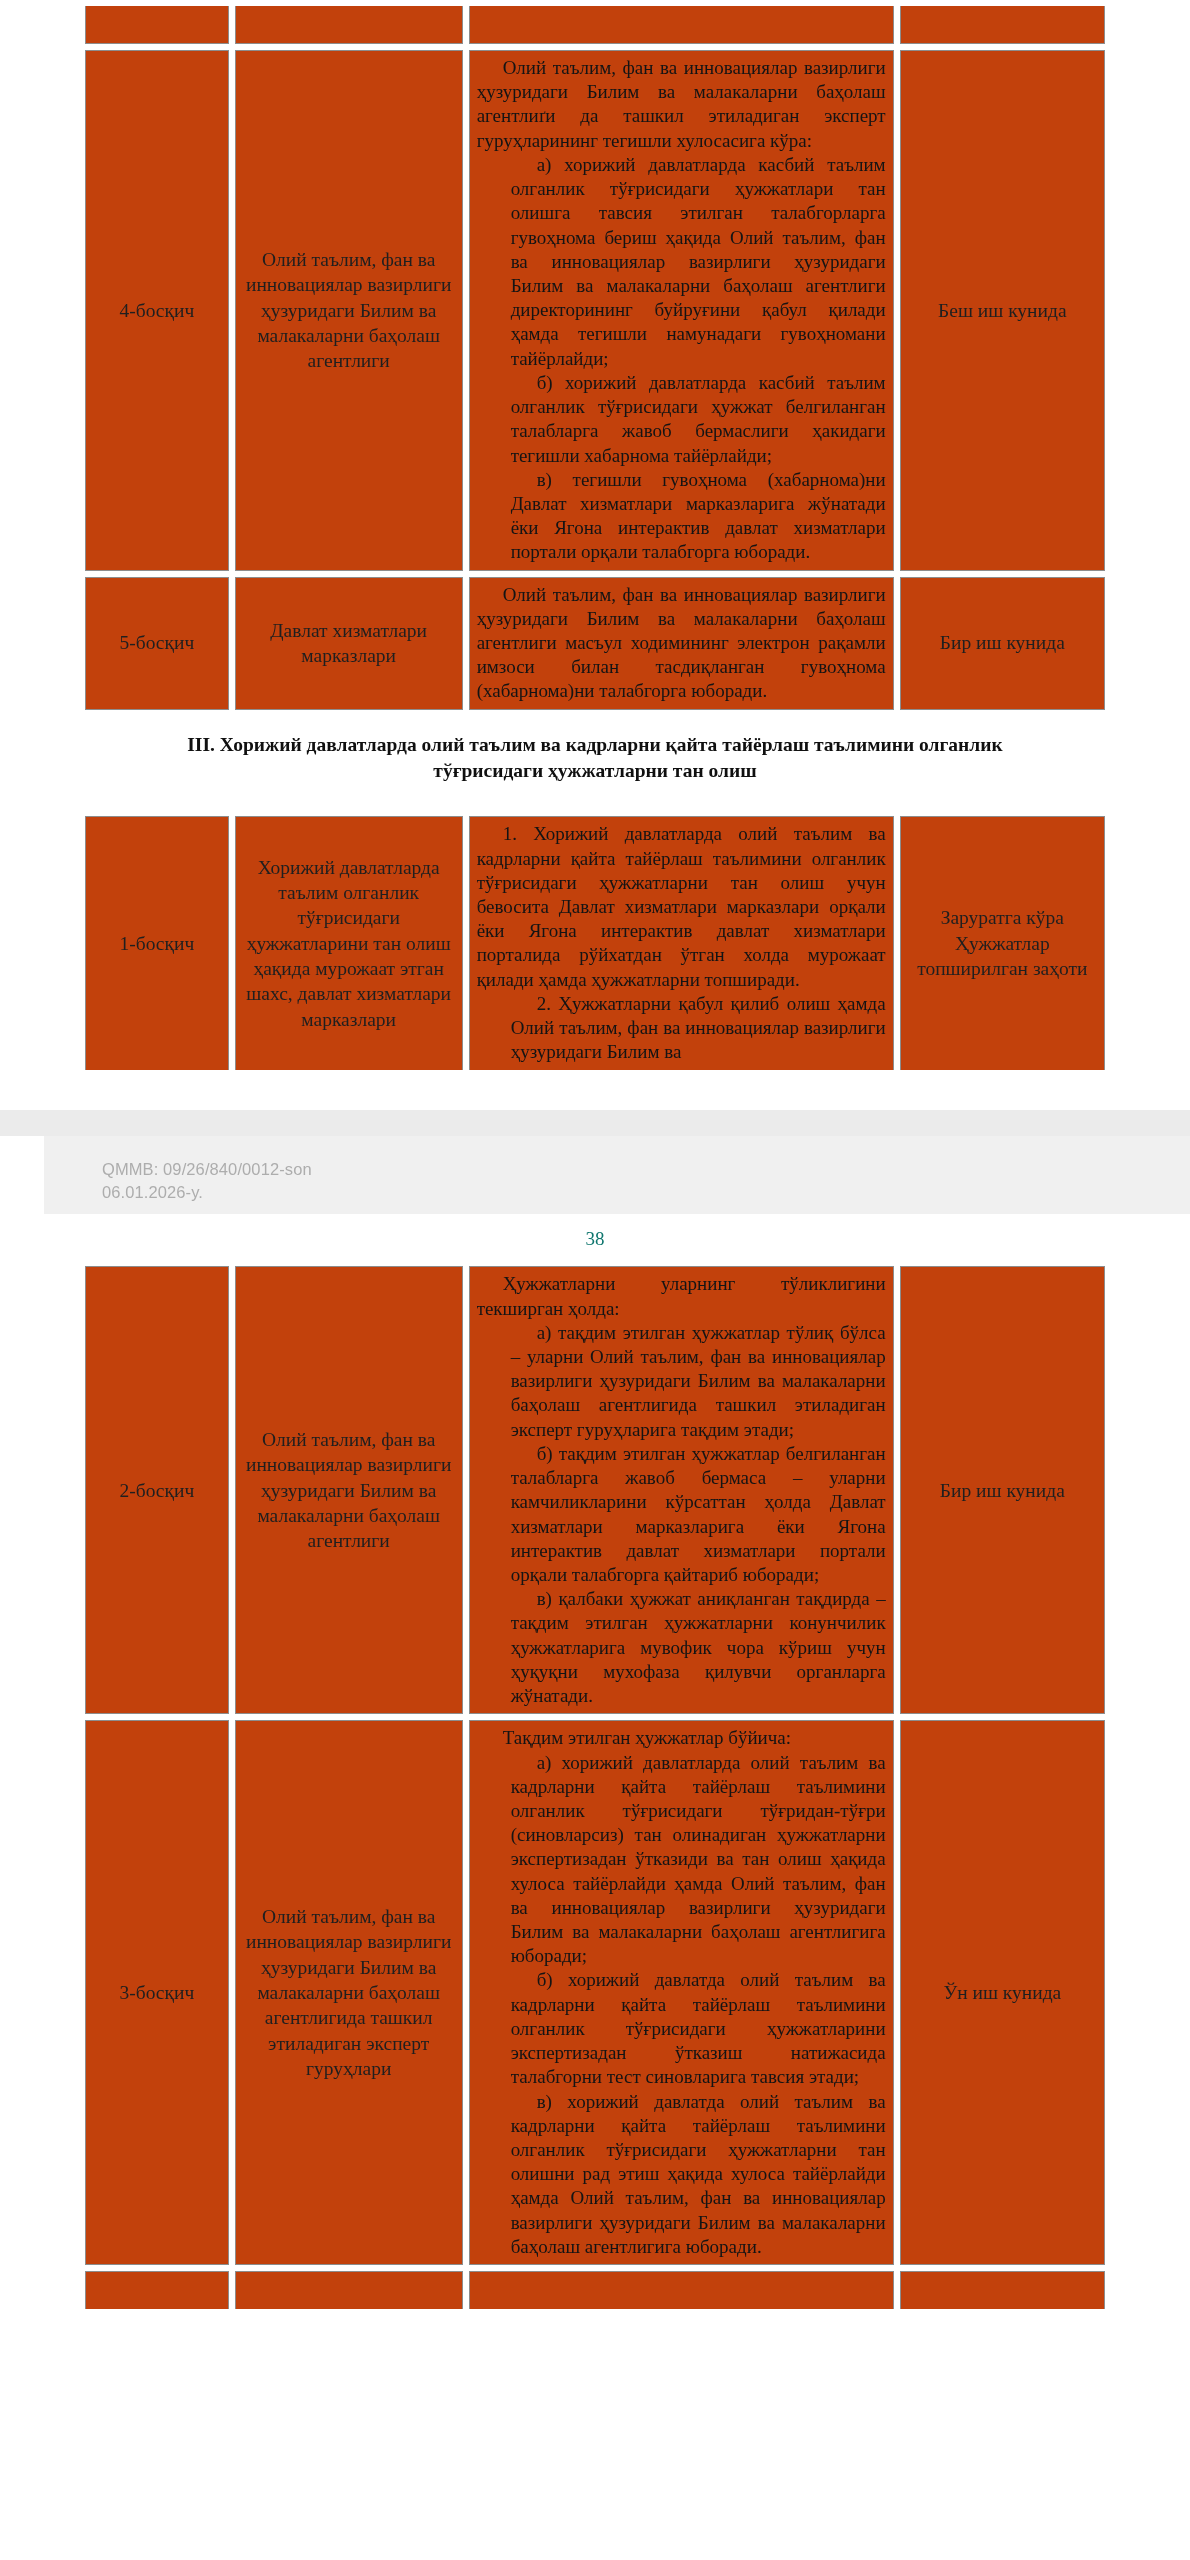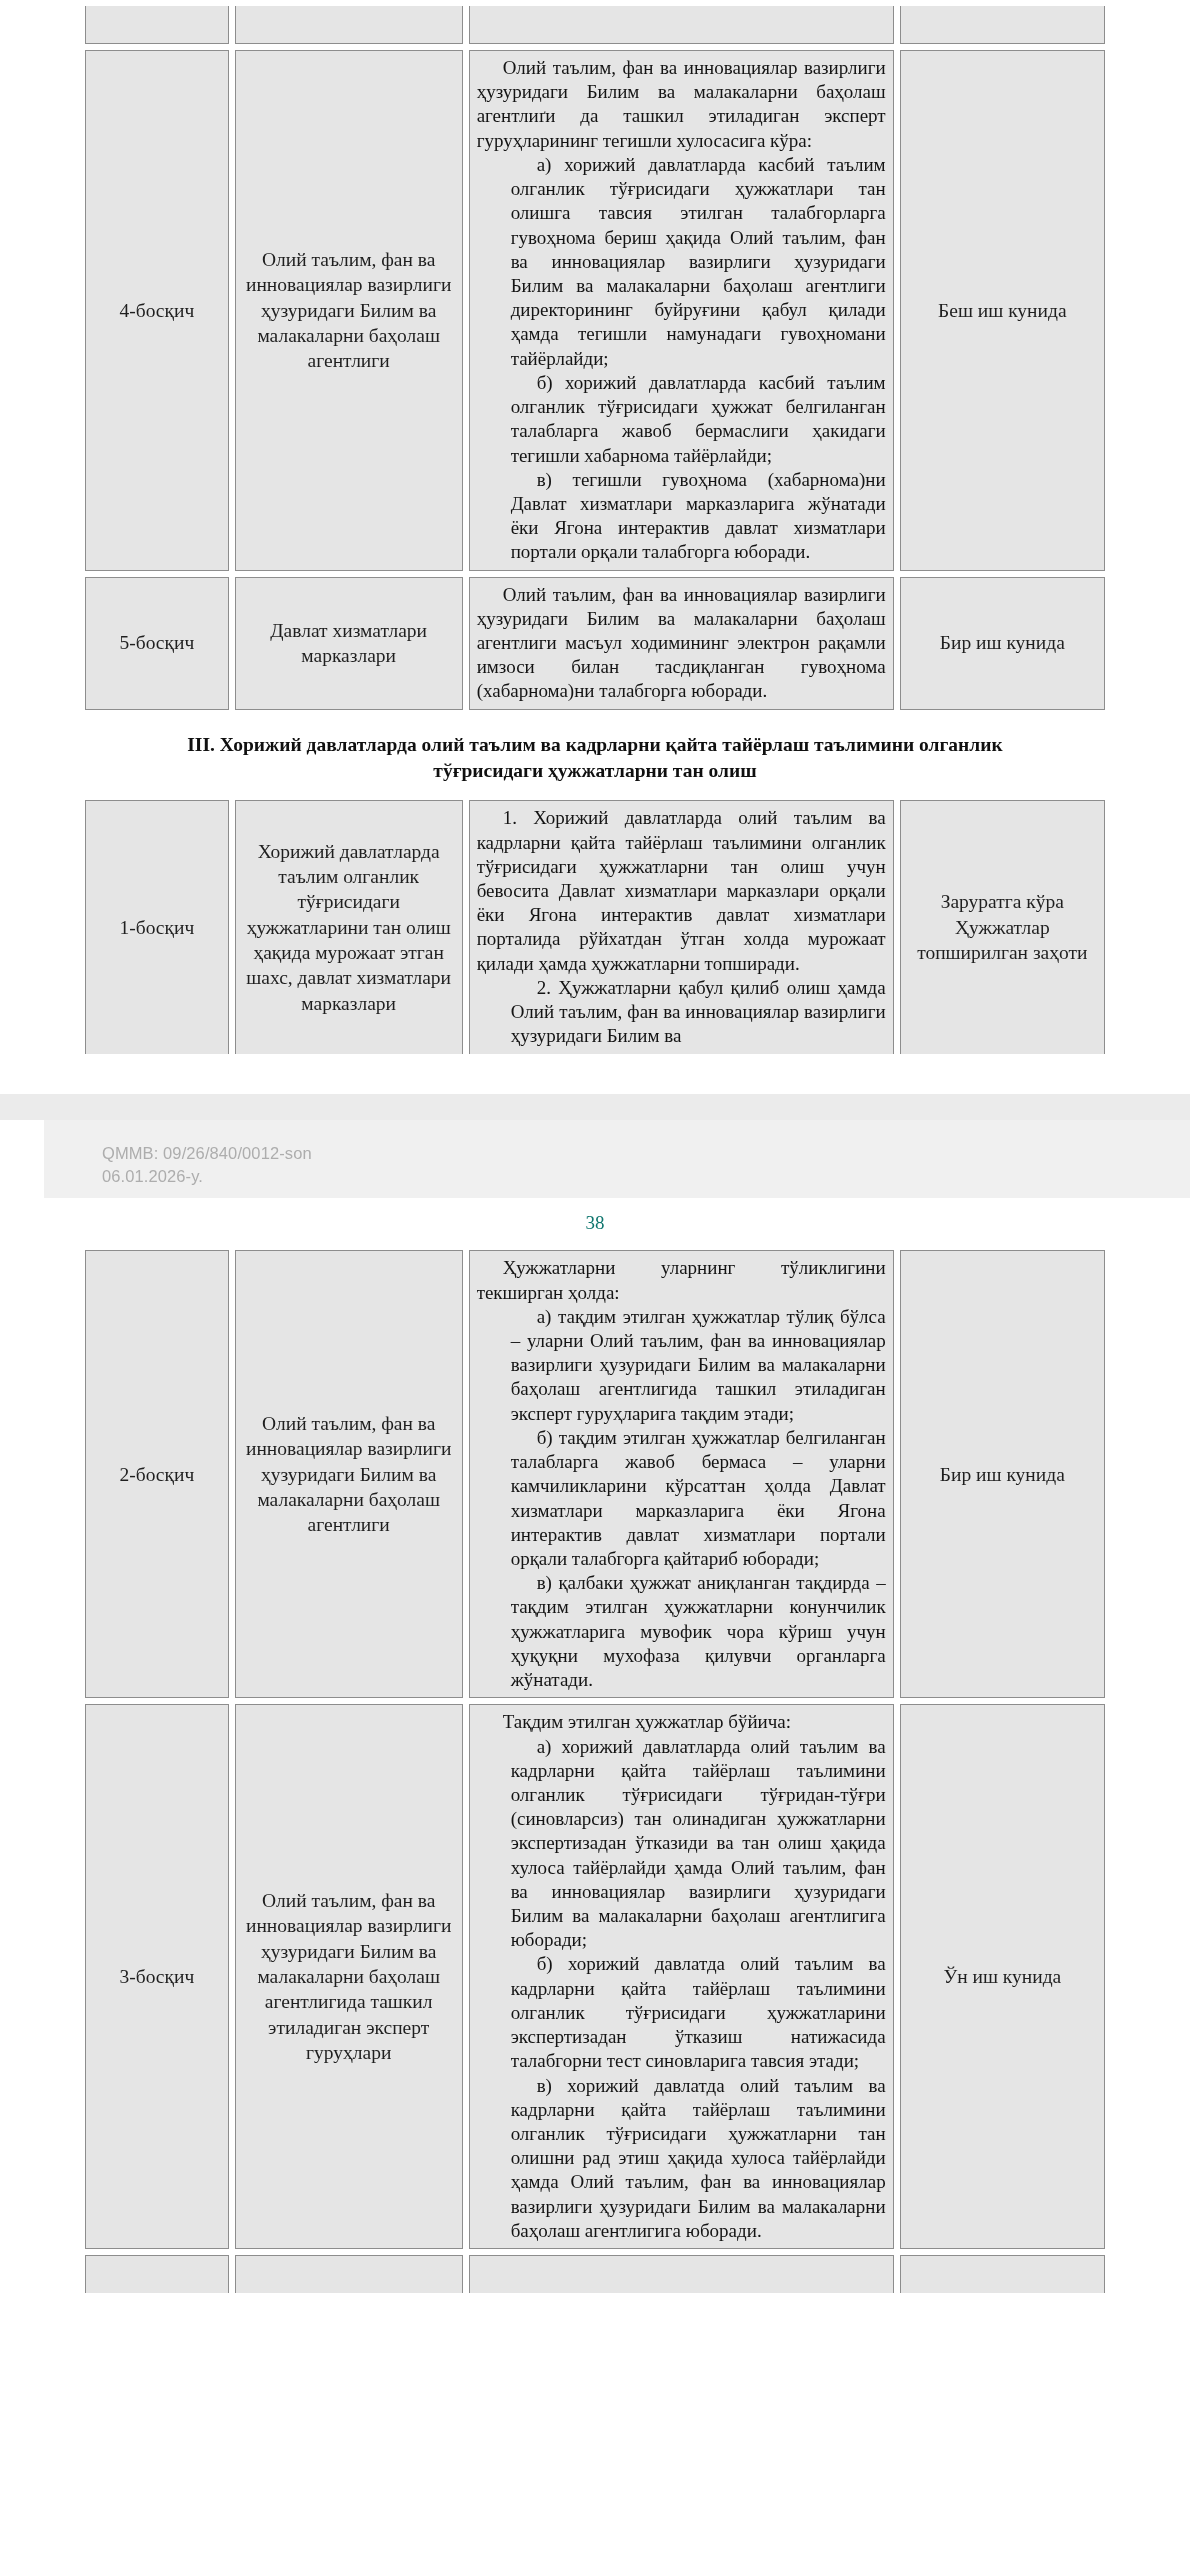--- a/index.html
+++ b/index.html
@@ -62,21 +62,21 @@
     border-collapse: separate;
     border-spacing: 6px 6px;
     margin: 0 auto;
     width: 1032px;
     table-layout: fixed;
   }
   .doc-table td {
     border: 1px solid #8d8d8d;
     vertical-align: middle;
     padding: 5px 7px;
-    background: #e5e5e5;
+    background: #c2410c;
   }
   .col-stage  { width: 140px; }
   .col-org    { width: 222px; }
   .col-body   { width: 414px; }
   .col-term   { width: 200px; }
 
   .cell-center {
     text-align: center;
     font-size: 19.5px;
     line-height: 1.30;
@@ -100,21 +100,21 @@
   
   .clip-top td { border-top: none; }
   .clip-bottom td { border-bottom: none; }
 
   
   .section-heading {
     font-weight: bold;
     font-size: 19.5px;
     line-height: 1.35;
     text-align: center;
-    margin: 16px auto 10px auto;
+    margin: 16px auto 26px auto;
     width: 1010px;
     color: #101010;
   }
   .section-heading .ln2 { display: block; }
 
   .term-split { display: block; }
   .term-gap { height: 44px; }
 
   .stub-row td { height: 38px; }
 </style>

